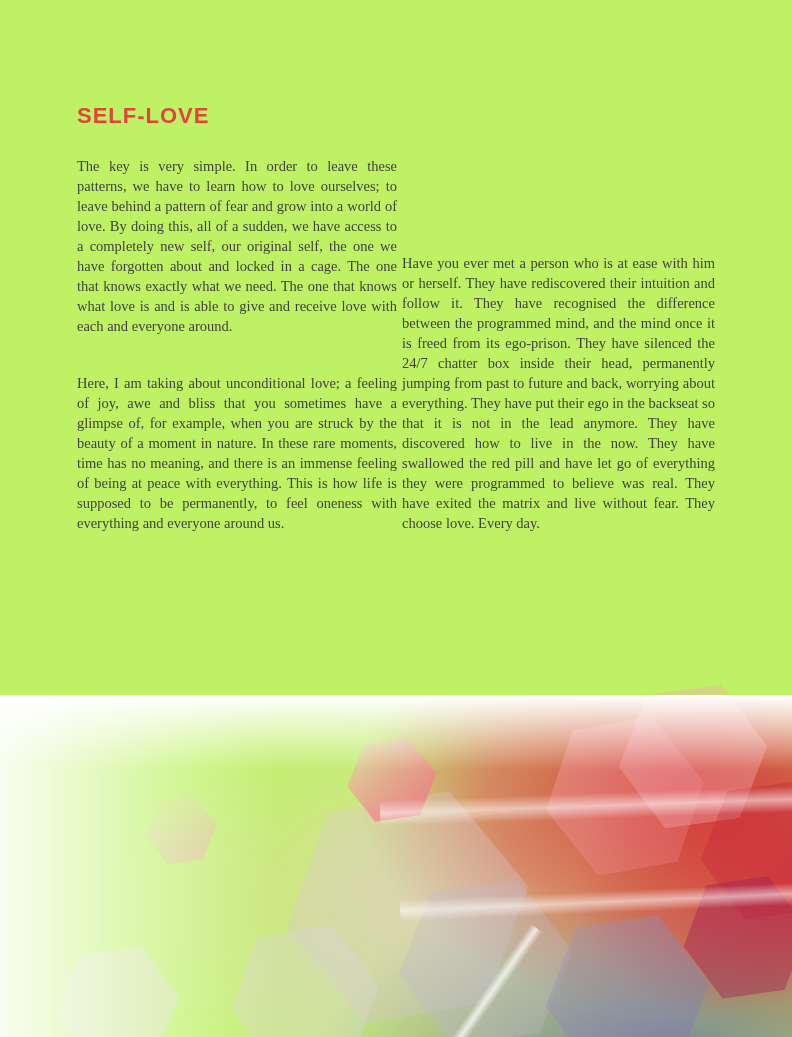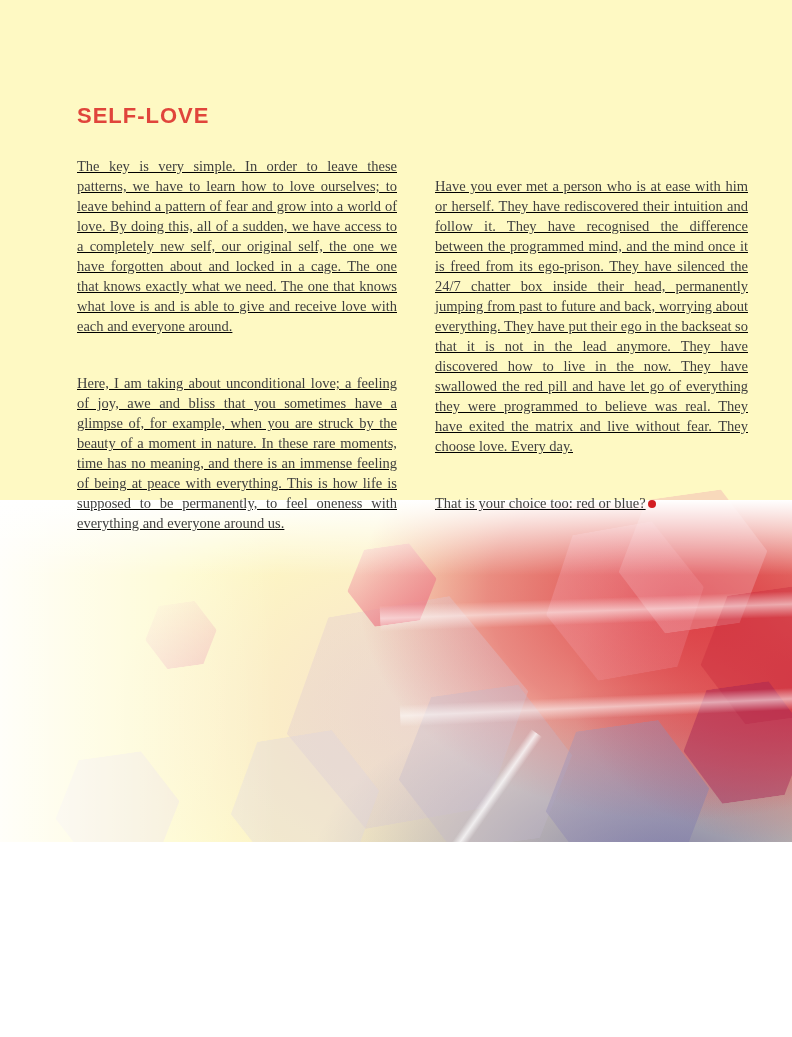--- a/index.html
+++ b/index.html
@@ -3,43 +3,42 @@
 <meta charset="utf-8">
 <style>
   html, body {
     margin: 0;
     padding: 0;
     background: #ffffff;
   }
   .page {
     position: relative;
     width: 792px;
-    height: 842px;
-    background: #fef9c3;
+    height: 1037px;
+    background: #bef264;
     overflow: hidden;
     font-family: "Liberation Serif", serif;
   }
   .content {
     position: relative;
     z-index: 2;
     padding: 103px 60px 0 77px;
   }
   h1.title {
     margin: 0 0 27px 0;
     font-family: "Liberation Sans", sans-serif;
     font-weight: 600;
     font-size: 22px;
     letter-spacing: 1px;
     color: #e0453b;
   }
   .columns {
     display: flex;
-    gap: 38px;
-    align-items: center;
-    text-decoration: underline;
+    gap: 5px;
+    align-items: flex-end;
   }
   .col { flex: 0 0 auto; }
   .col-left  { width: 320px; }
   .col-right { width: 313px; }
   .col p {
     margin: 0 0 37px 0;
     font-size: 14.5px;
     line-height: 20px;
     color: #3f3f3f;
     text-align: justify;
@@ -125,21 +124,20 @@
     <h1 class="title">SELF-LOVE</h1>
 
     <div class="columns">
       <div class="col col-left">
         <p>The key is very simple. In order to leave these patterns, we have to learn how to love ourselves; to leave behind a pattern of fear and grow into a world of love. By doing this, all of a sudden, we have access to a completely new self, our original self, the one we have forgotten about and locked in a cage. The one that knows exactly what we need. The one that knows what love is and is able to give and receive love with each and everyone around.</p>
         <p>Here, I am taking about unconditional love; a feeling of joy, awe and bliss that you sometimes have a glimpse of, for example, when you are struck by the beauty of a moment in nature. In these rare moments, time has no meaning, and there is an immense feeling of being at peace with everything. This is how life is supposed to be permanently, to feel oneness with everything and everyone around us.</p>
       </div>
 
       <div class="col col-right">
         <p>Have you ever met a person who is at ease with him or herself. They have rediscovered their intuition and follow it. They have recognised the difference between the programmed mind, and the mind once it is freed from its ego-prison. They have silenced the 24/7 chatter box inside their head, permanently jumping from past to future and back, worrying about everything. They have put their ego in the backseat so that it is not in the lead anymore. They have discovered how to live in the now. They have swallowed the red pill and have let go of everything they were programmed to believe was real. They have exited the matrix and live without fear. They choose love. Every day.</p>
-        <p class="closing"><span>That is your choice too: red or blue?</span><span class="dot"></span></p>
       </div>
     </div>
   </div>
 
   <div class="hexgraphic">
     <div class="hex hex-h"></div>
     <div class="hex hex-c"></div>
     <div class="hex hex-d"></div>
     <div class="hex hex-a"></div>
     <div class="hex hex-b"></div>

